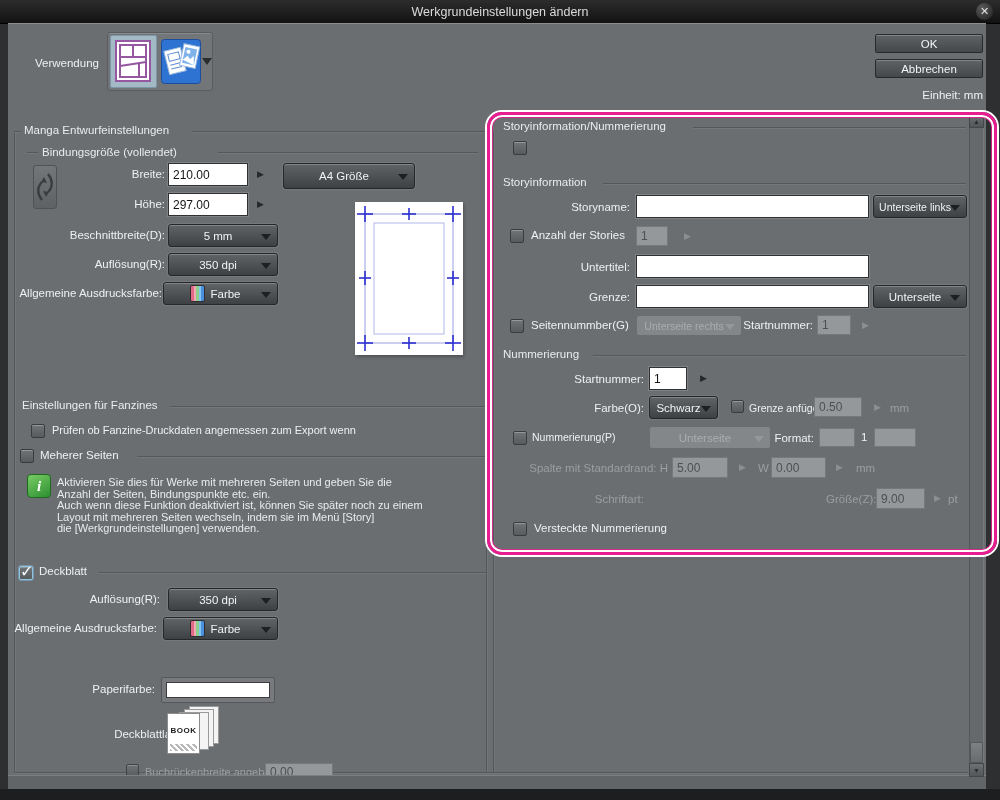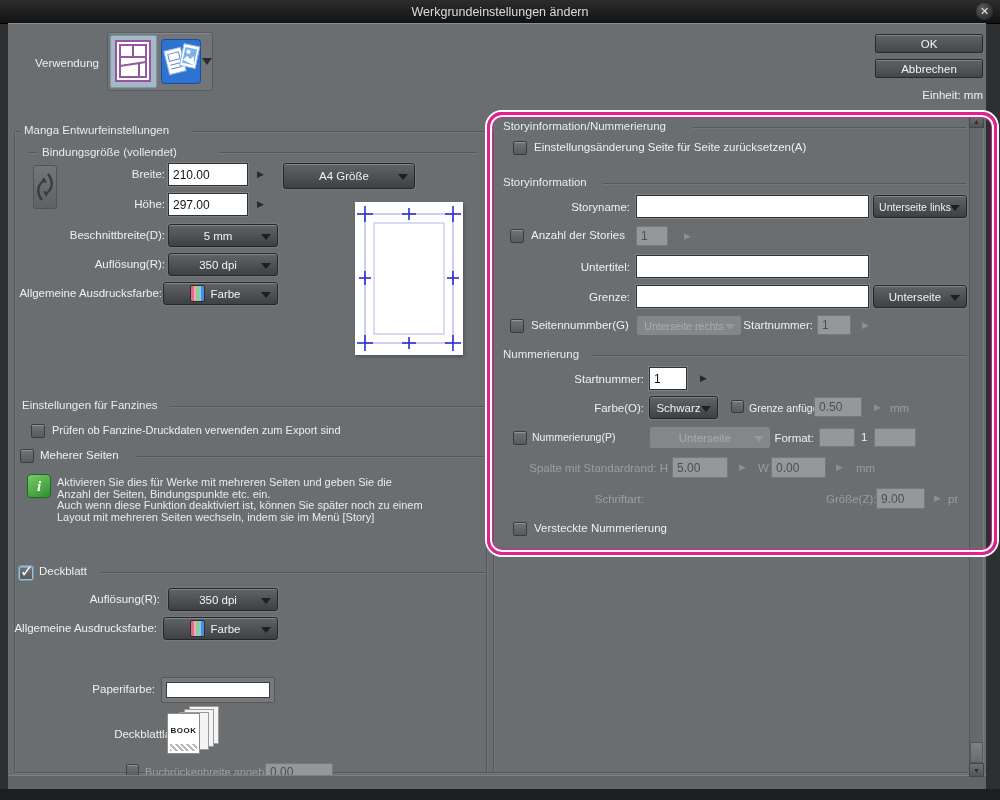--- a/index.html
+++ b/index.html
@@ -210,32 +210,33 @@
           <line x1="90" y1="12" x2="106" y2="12"></line>
         <line x1="2" y1="141" x2="18" y2="141"></line>
           <line x1="90" y1="141" x2="106" y2="141"></line>
       </g>
     </svg>
   </div>
 
   <div class="gtitle" style="left:22px;top:399px;">Einstellungen für Fanzines</div>
   <div class="gline" style="left:170px;top:406px;width:316px;"></div>
   <div class="chk" style="left:31px;top:424px;"></div>
-  <div class="lbl" style="left:52px;top:424px;font-size:11px;">Prüfen ob Fanzine-Druckdaten verwenden zum Export sind</div>
+  <div class="lbl" style="left:52px;top:424px;font-size:11px;">Prüfen ob Fanzine-Druckdaten angemessen zum Export wenn</div>
 
   <div class="chk" style="left:20px;top:449px;"></div>
   <div class="lbl" style="left:40px;top:449px;">Meherer Seiten</div>
   <div class="gline" style="left:137px;top:456px;width:349px;"></div>
 
   <div class="infoicon" style="left:27px;top:474px;">i</div>
   <div class="infotext" style="left:57px;top:477px;">
     <div>Aktivieren Sie dies für Werke mit mehreren Seiten und geben Sie die</div>
     <div>Anzahl der Seiten, Bindungspunkte etc. ein.</div>
     <div>Auch wenn diese Funktion deaktiviert ist, können Sie später noch zu einem</div>
     <div>Layout mit mehreren Seiten wechseln, indem sie im Menü [Story]</div>
+    <div> die [Werkgrundeinstellungen] verwenden.</div>
   </div>
 
   <div class="chk checked" style="left:19px;top:566px;"></div>
   <div class="lbl" style="left:39px;top:565px;">Deckblatt</div>
   <div class="gline" style="left:99px;top:572px;width:387px;"></div>
 
   <div class="lblr" style="right:840px;top:593px;">Auflösung(R):</div>
   <div class="dd" style="left:168px;top:588px;width:110px;height:23px;">
       <span class="ddtxt">350 dpi</span>
     </div>
@@ -265,21 +266,20 @@
   <div class="chk" style="left:126px;top:764px;width:13px;height:13px;opacity:.85;"></div>
   <div class="lbl dim" style="left:145px;top:766px;font-size:11px;">Buchrückenbreite angeben(S)</div>
   <input class="input dis" style="left: 265px; top: 763px; width: 68px; height: 18px;" readonly="" value="0.00">
 
   <div class="vline" style="left:493px;top:131px;height:641px;"></div>
 
   <div class="gtitle" style="left:503px;top:120px;">Storyinformation/Nummerierung</div>
   <div class="gline" style="left:693px;top:127px;width:273px;"></div>
 
   <div class="chk" style="left:513px;top:141px;"></div>
-  <div class="lbl" style="left:534px;top:141px;">Einstellungsänderung Seite für Seite zurücksetzen(A)</div>
 
   <div class="gtitle" style="left:503px;top:176px;">Storyinformation</div>
   <div class="gline" style="left:603px;top:183px;width:363px;"></div>
 
   <div class="lblr" style="right:370px;top:201px;text-align:right;">Storyname:</div>
   <input class="input" style="left: 636px; top: 195px; width: 233px; height: 23px;" value="">
   <div class="dd" style="left:873px;top:195px;width:94px;height:23px;">
       <span class="ddtxt sm">Unterseite links</span>
     </div>
 

